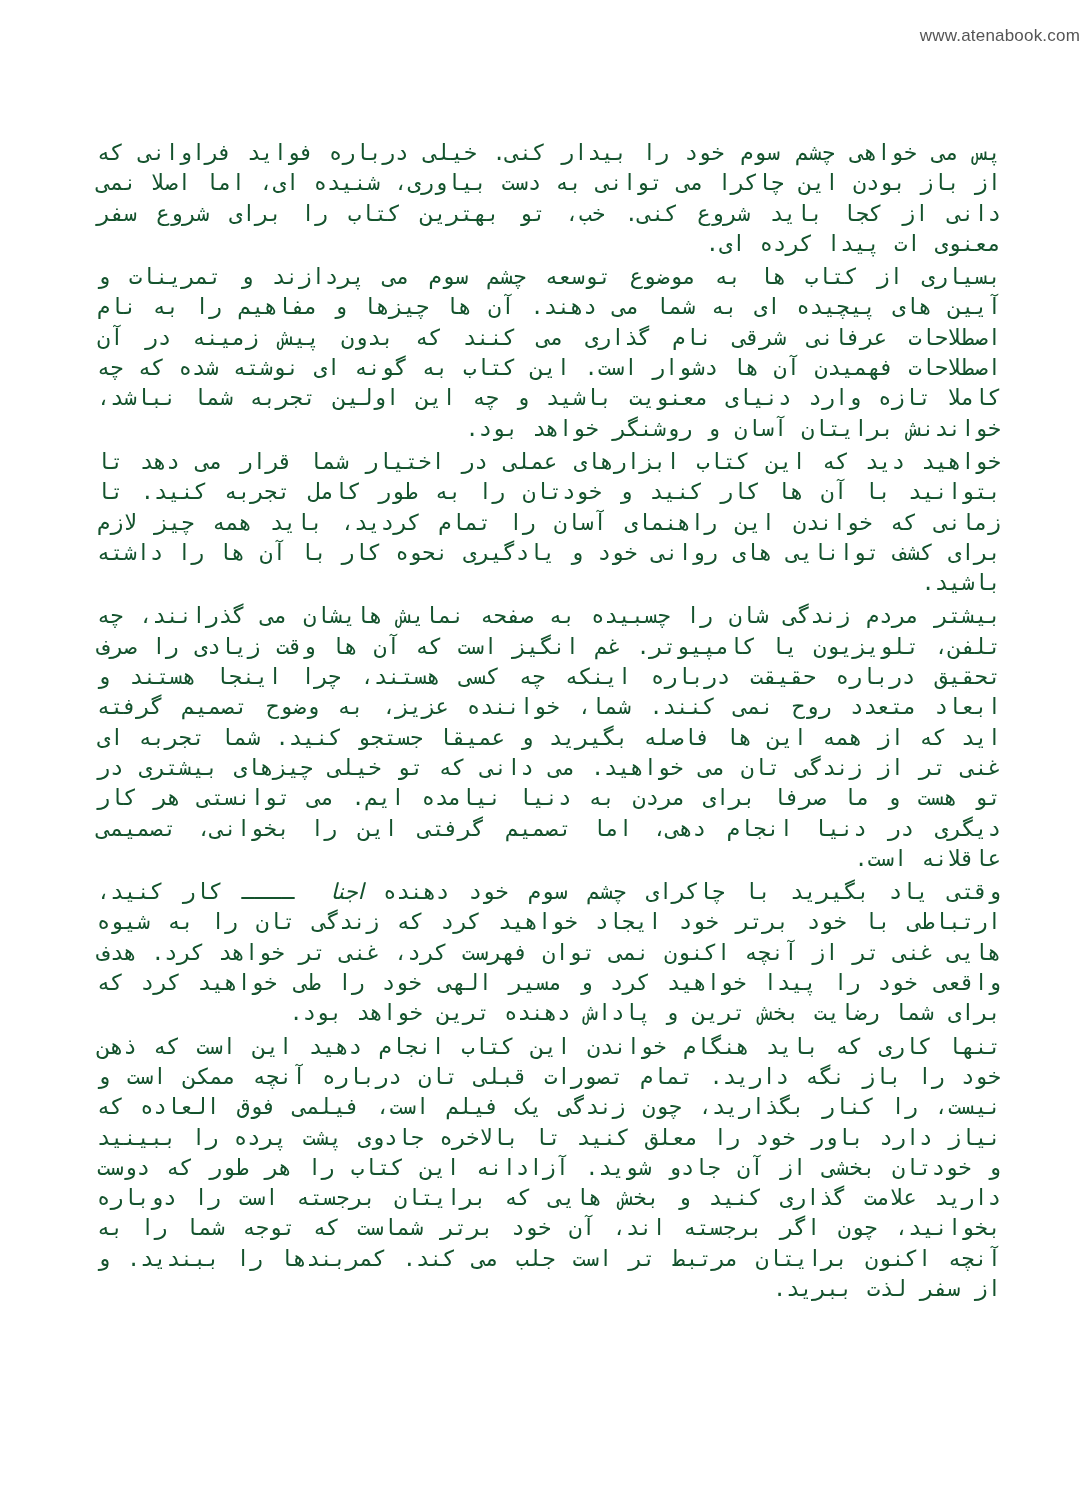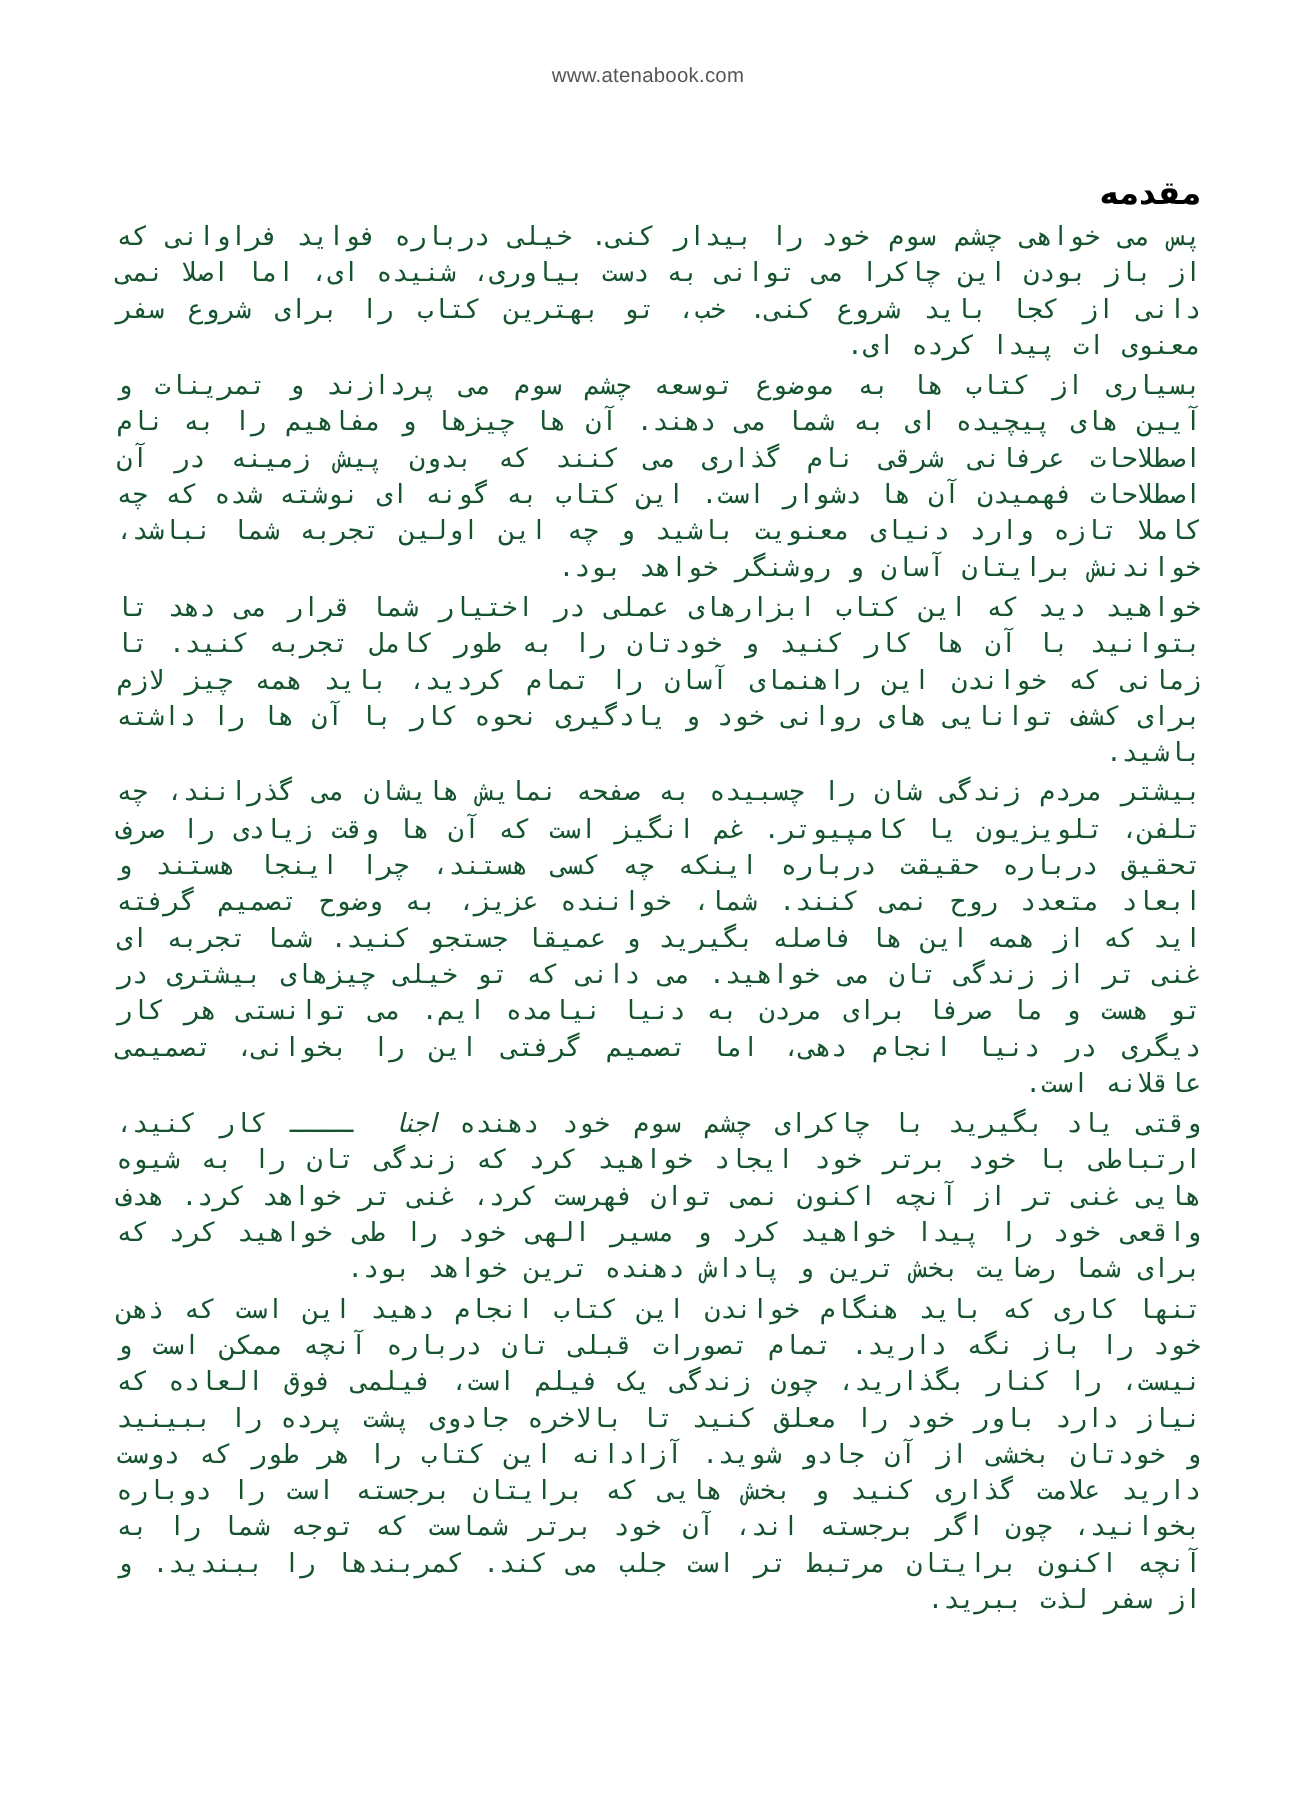--- a/index.html
+++ b/index.html
@@ -13,26 +13,25 @@
       position: relative;
       overflow: hidden;
       font-family: "DejaVu Sans", "Liberation Sans", sans-serif;
       color: #000000;
     }
     .site-url {
       position: absolute;
       top: 26px;
       left: 0;
       width: 1080px;
-      text-align: center;
+      text-align: right;
       font-family: "Liberation Sans", sans-serif;
       font-size: 17px;
       color: #555555;
       letter-spacing: 0.2px;
-      margin-top: 27px;
     }
     .page-body {
       position: absolute;
       top: 140px;
       left: 97px;
       width: 904px;
       direction: rtl;
       text-align: justify;
     }
     .heading {
@@ -58,21 +57,20 @@
       font-style: italic;
       margin-left: 17px;
     }
   </style>
 </head>
 <body>
 
 <div class="site-url">www.atenabook.com</div>
 
 <div class="page-body">
-  <h1 class="heading">مقدمه</h1>
 
   <p class="paragraph">پس می خواهی چشم سوم خود را بیدار کنی. خیلی درباره فواید فراوانی که از باز بودن این چاکرا می توانی به دست بیاوری، شنیده ای، اما اصلا نمی دانی از کجا باید شروع کنی. خب، تو بهترین کتاب را برای شروع سفر معنوی ات پیدا کرده ای.</p>
   <p class="paragraph">بسیاری از کتاب ها به موضوع توسعه چشم سوم می پردازند و تمرینات و آیین های پیچیده ای به شما می دهند. آن ها چیزها و مفاهیم را به نام اصطلاحات عرفانی شرقی نام گذاری می کنند که بدون پیش زمینه در آن اصطلاحات فهمیدن آن ها دشوار است. این کتاب به گونه ای نوشته شده که چه کاملا تازه وارد دنیای معنویت باشید و چه این اولین تجربه شما نباشد، خواندنش برایتان آسان و روشنگر خواهد بود.</p>
   <p class="paragraph">خواهید دید که این کتاب ابزارهای عملی در اختیار شما قرار می دهد تا بتوانید با آن ها کار کنید و خودتان را به طور کامل تجربه کنید. تا زمانی که خواندن این راهنمای آسان را تمام کردید، باید همه چیز لازم برای کشف توانایی های روانی خود و یادگیری نحوه کار با آن ها را داشته باشید.</p>
   <p class="paragraph">بیشتر مردم زندگی شان را چسبیده به صفحه نمایش هایشان می گذرانند، چه تلفن، تلویزیون یا کامپیوتر. غم انگیز است که آن ها وقت زیادی را صرف تحقیق درباره حقیقت درباره اینکه چه کسی هستند، چرا اینجا هستند و ابعاد متعدد روح نمی کنند. شما، خواننده عزیز، به وضوح تصمیم گرفته اید که از همه این ها فاصله بگیرید و عمیقا جستجو کنید. شما تجربه ای غنی تر از زندگی تان می خواهید. می دانی که تو خیلی چیزهای بیشتری در تو هست و ما صرفا برای مردن به دنیا نیامده ایم. می توانستی هر کار دیگری در دنیا انجام دهی، اما تصمیم گرفتی این را بخوانی، تصمیمی عاقلانه است.</p>
 
   <p class="paragraph"><span>وقتی یاد بگیرید با چاکرای چشم سوم خود دهنده </span><span class="italic">اجنا</span><span> ــــ کار کنید، ارتباطی با خود برتر خود ایجاد خواهید کرد که زندگی تان را به شیوه هایی غنی تر از آنچه اکنون نمی توان فهرست کرد، غنی تر خواهد کرد. هدف واقعی خود را پیدا خواهید کرد و مسیر الهی خود را طی خواهید کرد که برای شما رضایت بخش ترین و پاداش دهنده ترین خواهد بود.</span></p>
 
   <p class="paragraph">تنها کاری که باید هنگام خواندن این کتاب انجام دهید این است که ذهن خود را باز نگه دارید. تمام تصورات قبلی تان درباره آنچه ممکن است و نیست، را کنار بگذارید، چون زندگی یک فیلم است، فیلمی فوق العاده که نیاز دارد باور خود را معلق کنید تا بالاخره جادوی پشت پرده را ببینید و خودتان بخشی از آن جادو شوید. آزادانه این کتاب را هر طور که دوست دارید علامت گذاری کنید و بخش هایی که برایتان برجسته است را دوباره بخوانید، چون اگر برجسته اند، آن خود برتر شماست که توجه شما را به آنچه اکنون برایتان مرتبط تر است جلب می کند. کمربندها را ببندید. و از سفر لذت ببرید.</p>
 </div>

